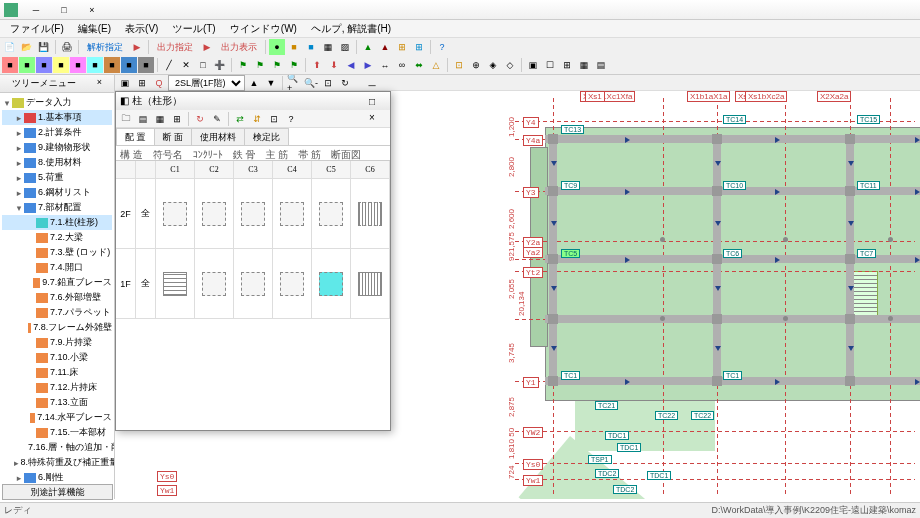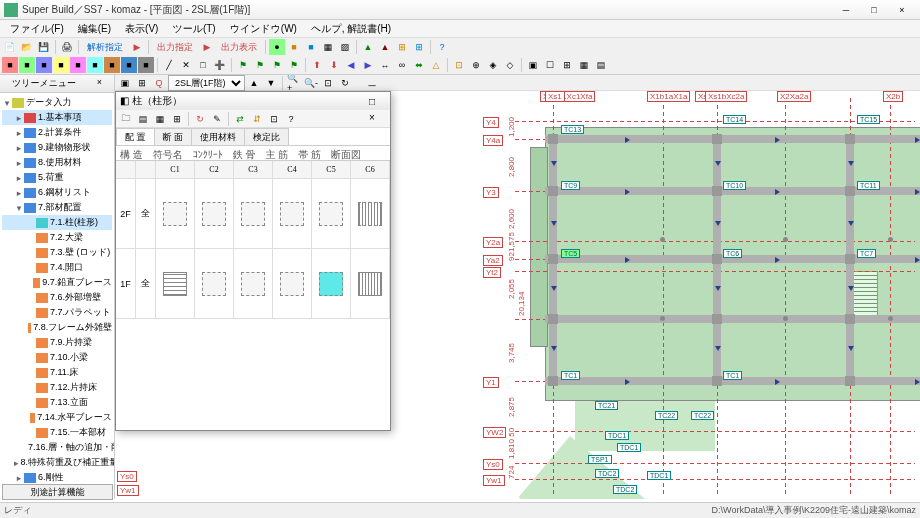--- a/index.html
+++ b/index.html
@@ -41,22 +41,22 @@
 .fw-hdr { height: 14px; display: flex; font-size: 10px; padding: 2px 4px; gap: 4px; color: #555; }
 .fw-grid { display: grid; grid-template-columns: 20px 20px repeat(6, 1fr); border-top: 1px solid #ccc; }
 .fw-cell { border-right: 1px solid #ddd; border-bottom: 1px solid #ddd; display: flex; align-items: center; justify-content: center; font-size: 9px; height: 18px; }
 .fw-colhdr { background: #f5f5f5; font-size: 8px; font-family: Liberation Serif, serif; }
 .fw-row { height: 70px !important; }
 .col-sample { width: 24px; height: 24px; border: 1px dashed #888; background: #f5f5f5; }
 .col-sample.solid { border-style: solid; }
 .col-sample.sel { background: #5fe8e8; }
 .col-sample.hatch { background: repeating-linear-gradient(90deg,#888 0 1px,#fff 1px 3px); }
 .drawing { position: absolute; left: 280px; top: 16px; right: 0; bottom: 0; }
-.axis-tag { position: absolute; border: 1px solid #c44; color: #c44; font-size: 8px; padding: 0 2px; background: #fff; display: inline-flex; align-items: center; }
-.axis-tag.y { border-color: #c44; color: #c44; }
+.axis-tag { position: absolute; border: 1px solid #c44; color: #c44; font-size: 8px; padding: 0 2px; background: #fff; display: inline-flex; align-items: center; margin-left: 40px; }
+.axis-tag.y { border-color: #c44; color: #c44; font-family: Liberation Mono, monospace; }
 .tc-tag { position: absolute; border: 1px solid #088; background: #fff; color: #066; font-size: 7px; padding: 0 2px; display: inline-flex; }
 .gridline-h { position: absolute; left: 120px; right: 5px; height: 1px; background: repeating-linear-gradient(90deg,#c44 0 4px,transparent 4px 7px); }
 .gridline-v { position: absolute; top: 5px; bottom: 5px; width: 1px; background: repeating-linear-gradient(0deg,#c44 0 4px,transparent 4px 7px); }
 .dim-txt { position: absolute; font-size: 8px; color: #c44; transform: rotate(-90deg); transform-origin: left top; }
 .plan-bg { position: absolute; background: #b8ddb8; border: 1px solid #888; }
 .wall { position: absolute; background: #b0b0b0; }
 .wall-v { width: 8px; }
 .wall-h { height: 8px; }
 .col-box { position: absolute; width: 10px; height: 10px; background: #999; }
 .node { position: absolute; width: 5px; height: 5px; background: #888; border-radius: 50%; }
@@ -65,21 +65,20 @@
 .statusbar { position: absolute; bottom: 0; left: 0; right: 0; height: 16px; background: #f0f0f0; border-top: 1px solid #ccc; display: flex; align-items: center; justify-content: space-between; padding: 0 4px; font-size: 9px; color: #555; }
 .btm-btn { position: absolute; bottom: 18px; left: 2px; width: 111px; height: 16px; border: 1px solid #aaa; background: #f0f0f0; font-size: 9px; display: flex; align-items: center; justify-content: center; cursor: pointer; }
 .stair { position: absolute; background: repeating-linear-gradient(0deg,#888 0 1px,#dfd 1px 4px); border: 1px solid #8a4; }
 .plan-angle { position: absolute; background: #c8e8c8; transform-origin: left top; }
 </style>
 </head>
 <body>
 
 <div class="titlebar">
   <div class="titlebar-icon"></div>
-  <div class="titlebar-title">Super Build／SS7 - komaz - [平面図 - 2SL層(1F階)]</div>
   <div class="win-btn">─</div>
   <div class="win-btn">□</div>
   <div class="win-btn win-close">×</div>
 </div>
 
 <div class="menubar">
   <span class="menu-item">ファイル(F)</span>
   <span class="menu-item">編集(E)</span>
   <span class="menu-item">表示(V)</span>
   <span class="menu-item">ツール(T)</span>
@@ -492,21 +491,21 @@
       <div class="axis-tag" style="left:150px;top:410">Xs1</div>
       <div class="axis-tag" style="left:252px;top:410">X1b1aX1a</div>
       <div class="axis-tag" style="left:310px;top:410">Xs1bXc2a</div>
       <div class="axis-tag" style="left:382px;top:410">X2Xa2a</div>
       <div class="axis-tag" style="left:488px;top:410">X2b</div>
 
       <div class="axis-tag y" style="left:88px;top:26px">Y4</div>
       <div class="axis-tag y" style="left:88px;top:44px">Y4a</div>
       <div class="axis-tag y" style="left:88px;top:96px">Y3</div>
       <div class="axis-tag y" style="left:88px;top:146px">Y2a</div>
-      <div class="axis-tag y" style="left:88px;top:164px">Ya2</div>
+      <div class="axis-tag y" style="left:88px;top:156px">Ya2</div>
       <div class="axis-tag y" style="left:88px;top:176px">Yt2</div>
       <div class="axis-tag y" style="left:88px;top:286px">Y1</div>
       <div class="axis-tag y" style="left:88px;top:336px">YW2</div>
       <div class="axis-tag y" style="left:88px;top:368px">Ys0</div>
       <div class="axis-tag y" style="left:88px;top:384px">Yw1</div>
 
       <div class="dim-txt" style="left:112px;top:46px">1,200</div>
       <div class="dim-txt" style="left:112px;top:86px">2,800</div>
       <div class="dim-txt" style="left:112px;top:138px">2,600</div>
       <div class="dim-txt" style="left:112px;top:170px">921,575</div>

